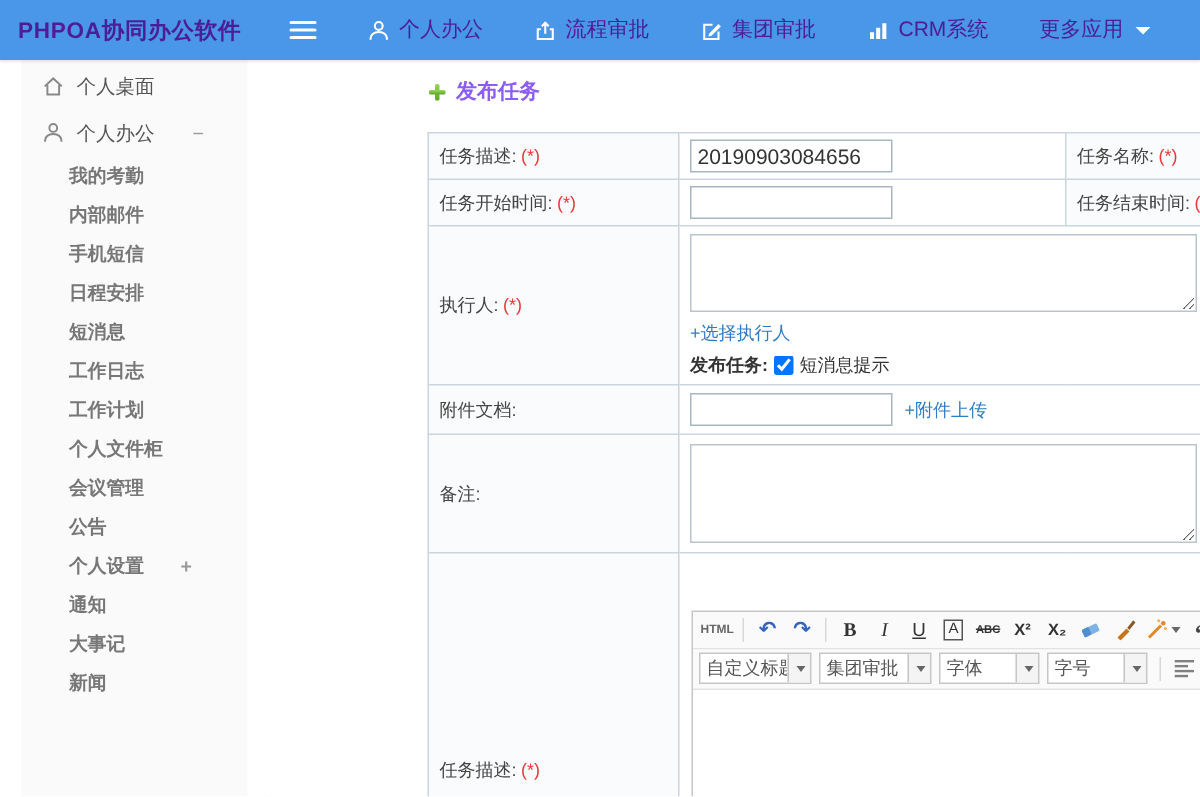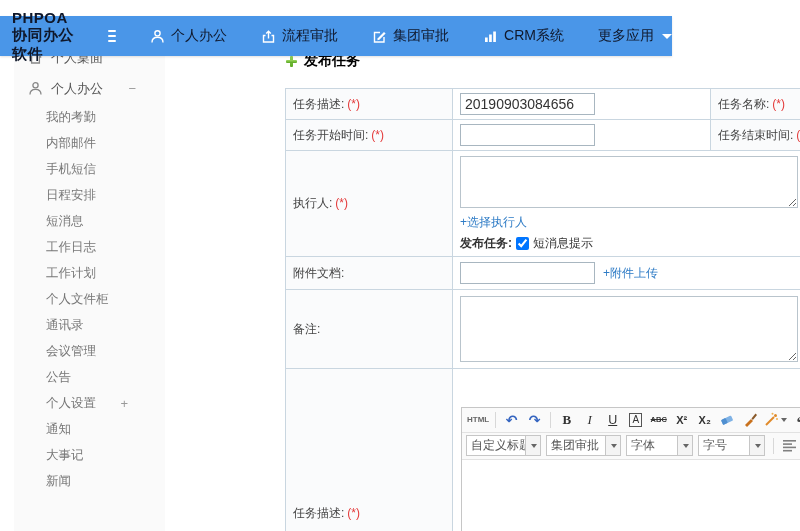--- a/index.html
+++ b/index.html
@@ -1,52 +1,52 @@
 <!DOCTYPE html>
 <html><head>
 <meta charset="utf-8">
 <style>
   * { box-sizing: border-box; margin: 0; padding: 0; }
   html,body { width:800px; height:531px; overflow:hidden; }
   body { font-family: "Liberation Sans", "DejaVu Sans", sans-serif; background:#fff; }
   .app { position:relative; width:800px; height:531px; overflow:hidden; }
 
   
-  .header { position:absolute; top:16px; left:0; width:672px; height:40px;
-    background:#4a96e8; color:#0f172a; display:flex; align-items:center;
+  .header { position:absolute; top:0; left:0; width:800px; height:40px;
+    background:#4a96e8; color:#4c1d95; display:flex; align-items:center;
     box-shadow:0 1px 2px rgba(0,0,0,.12); z-index:5; }
   .logo { width:165px; padding-left:12px; font-size:15px; font-weight:bold; letter-spacing:.5px; cursor:pointer; }
   .hamburger { margin-left:28px; width:18px; height:13px; display:flex; flex-direction:column;
     justify-content:space-between; cursor:pointer; }
   .hamburger i { display:block; height:2.4px; background:#fff; border-radius:1px; }
   .nav { display:flex; align-items:center; margin-left:34px; gap:34px; font-size:14px; }
   .nav-item { display:flex; align-items:center; gap:6px; cursor:pointer; white-space:nowrap; }
   .caret-down { width:0; height:0; border-left:5px solid transparent; border-right:5px solid transparent;
     border-top:5px solid #fff; margin-left:2px; }
 
   
   .sidebar { position:absolute; top:40px; left:14px; width:165px; height:491px;
     background:#fafafa; border-right:1px solid #e3e3e3; padding-top:2px; overflow:hidden; }
   .side-item { display:flex; align-items:center; cursor:pointer; color:#555; }
   .side-item.lv0 { height:31px; font-size:13px; padding-left:14px; gap:8px; }
-  .side-item.lv1 { height:26px; font-size:12.5px; padding-left:32px; color:#777; }
+  .side-item.lv1 { height:26px; font-size:12.5px; padding-left:32px; color:#777;font-weight:bold; }
   .side-toggle { margin-left:auto; margin-right:42px; color:#999; font-size:13px; }
   .side-item.lv1 .side-toggle { margin-right:50px; }
   .side-icon { display:inline-flex; width:15px; height:15px; }
 
   
   .main { position:absolute; top:40px; left:165px; width:635px; height:491px;
     background:#fff; overflow:hidden; padding:10px 0 0 120px; }
   .page-title { display:flex; align-items:center; gap:6px; height:22px; margin-bottom:16px; }
   .plus-icon { position:relative; width:13px; height:13px; display:inline-block; }
   .plus-icon::before { content:""; position:absolute; left:5px; top:1px; width:3.4px; height:11px;
     background:linear-gradient(#9ad65e,#5aa822); border-radius:1px; }
   .plus-icon::after { content:""; position:absolute; top:5px; left:1px; height:3.4px; width:11px;
     background:linear-gradient(#9ad65e,#5aa822); border-radius:1px; }
-  .page-title b { font-size:14px; color:#000000; }
+  .page-title b { font-size:14px; color:#8b5cf6; }
 
   
   table.form { border-collapse:collapse; table-layout:fixed; width:920px; font-size:12px; color:#444; }
   table.form td { border:1px solid #c9d6e0; padding:4px 7px; vertical-align:middle; }
   td.lbl { background:#fafbfc; }
   .req { color:#e43b3b; margin-left:3px; }
   .txt-input { width:135px; height:22px; border:1px solid #a8b6c0; font-size:14px; padding:0 4px;
     color:#333; font-family:"Liberation Sans","DejaVu Sans",sans-serif; }
   .area { display:block; width:338px; border:1px solid #b9c4cc; font-size:12px; padding:2px;
     color:#333; resize:both; font-family:"Liberation Sans","DejaVu Sans",sans-serif; }
@@ -182,23 +182,20 @@
     <div class="side-item lv1">
         <span>工作日志</span>
       </div>
     <div class="side-item lv1">
         <span>工作计划</span>
       </div>
     <div class="side-item lv1">
         <span>个人文件柜</span>
       </div>
     <div class="side-item lv1">
-        <span>通讯录</span>
-      </div>
-    <div class="side-item lv1">
         <span>会议管理</span>
       </div>
     <div class="side-item lv1">
         <span>公告</span>
       </div>
     <div class="side-item lv1">
       <span>个人设置</span>
       <span class="side-toggle">+</span>
     </div>
     <div class="side-item lv1">

